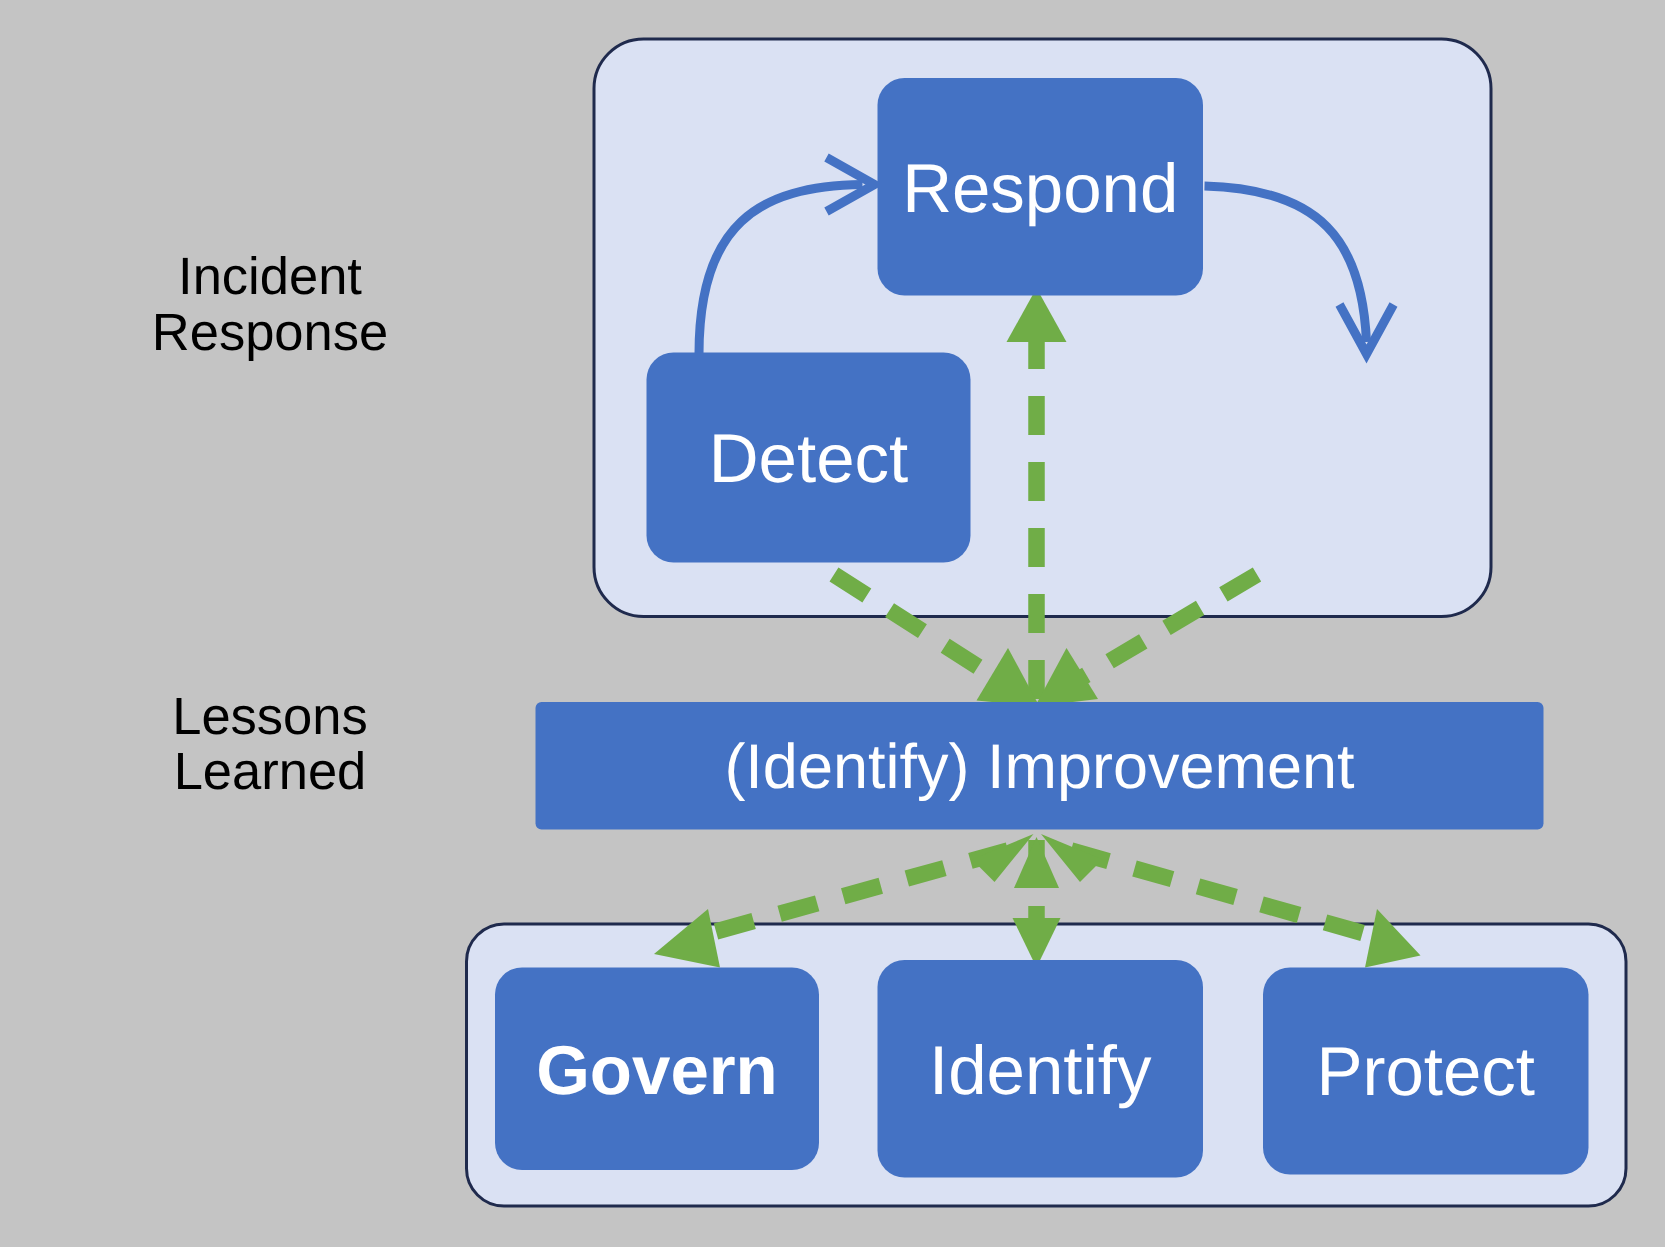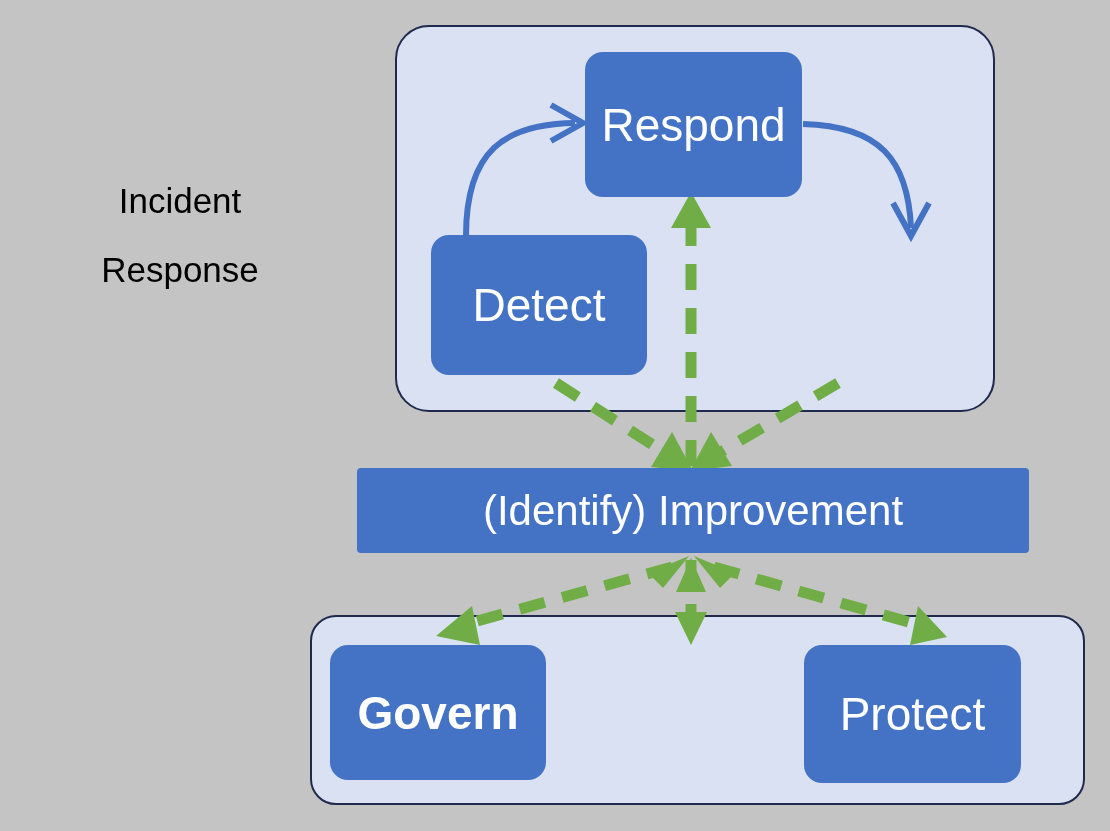--- a/index.html
+++ b/index.html
@@ -14,21 +14,21 @@
     height: 831px;
     background: #c4c4c4;
     overflow: hidden;
     font-family: "Liberation Sans", sans-serif;
   }
   
   .stage-label {
     position: absolute;
     color: #000000;
     font-size: 35px;
-    line-height: 69px;
+    line-height: 37px;
     text-align: center;
     font-family: "Liberation Sans", sans-serif;
     white-space: pre-line;
   }
   #label-incident   { left: 20px;  top: 166px; width: 320px; }
   #label-lessons    { left: 20px;  top: 459px; width: 320px; }
   #label-preparation{ left: 10px;  top: 684px; width: 320px; }
 
   
   .panel {
@@ -54,21 +54,21 @@
     font-family: "Liberation Sans", sans-serif;
     box-sizing: border-box;
     line-height: 1;
   }
   #box-respond   { left: 585px; top: 52px;  width: 217px; height: 145px; }
   #box-detect    { left: 431px; top: 235px; width: 216px; height: 140px; }
   #box-recover   { left: 743px; top: 233px; width: 217px; height: 143px; }
   #box-improve   { left: 357px; top: 468px; width: 672px; height: 85px; border-radius: 4px; font-size: 42px; }
   #box-govern    { left: 330px; top: 645px; width: 216px; height: 135px; font-weight: bold; }
   #box-identify  { left: 585px; top: 640px; width: 217px; height: 145px; }
-  #box-protect   { left: 804px; top: 645px; width: 217px; height: 138px; }
+  #box-protect   { left: 842px; top: 645px; width: 217px; height: 138px; }
 
   
   #arrows {
     position: absolute;
     left: 0; top: 0;
     width: 1110px;
     height: 831px;
     pointer-events: none;
   }
   .blue-curve {
@@ -91,20 +91,22 @@
   }
   .green-head { fill: #70ad47; }
 </style>
 </head>
 <body>
 
 <div id="stage">
 
   <div class="stage-label" id="label-incident">Incident
 Response</div>
+  <div class="stage-label" id="label-lessons">Lessons
+Learned</div>
 
   <div class="panel" id="panel-incident"></div>
 
   <div class="panel" id="panel-preparation"></div>
 
   <svg id="arrows" viewBox="0 0 1110 831">
 
     <path class="blue-curve" d="M 466 236 C 466 150 505 124 575 123"></path>
     <path class="blue-head" d="M 551 105 L 583 123 L 551 141"></path>
 
@@ -144,18 +146,21 @@
 
 
   <div class="fn-box" id="box-improve">
     <span>(Identify) Improvement</span>
   </div>
 
   <div class="fn-box" id="box-govern">
     <span>Govern</span>
   </div>
 
+  <div class="fn-box" id="box-identify">
+    <span>Identify</span>
+  </div>
 
   <div class="fn-box" id="box-protect">
     <span>Protect</span>
   </div>
 
 </div>
 
 </body></html>

